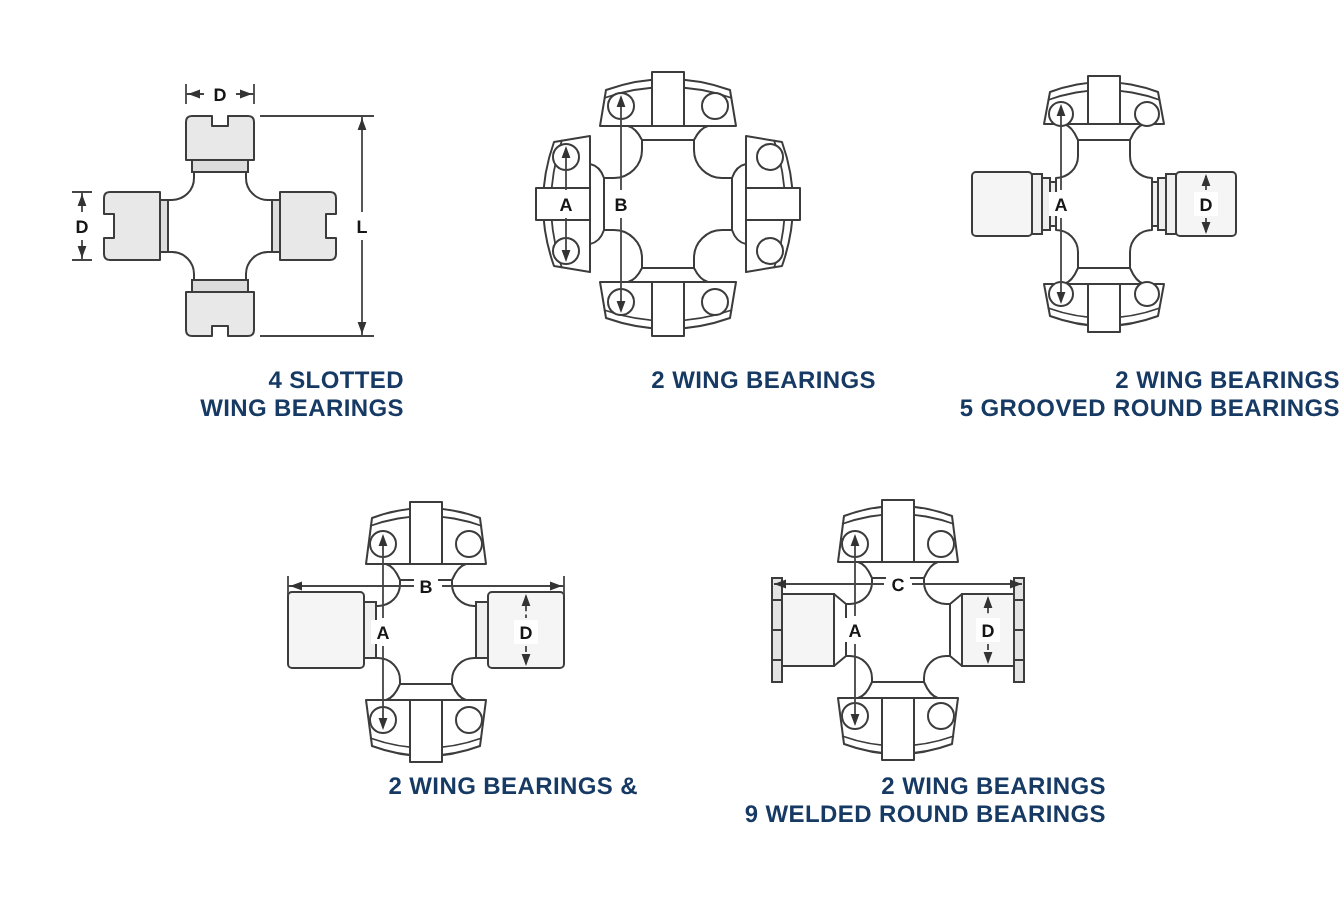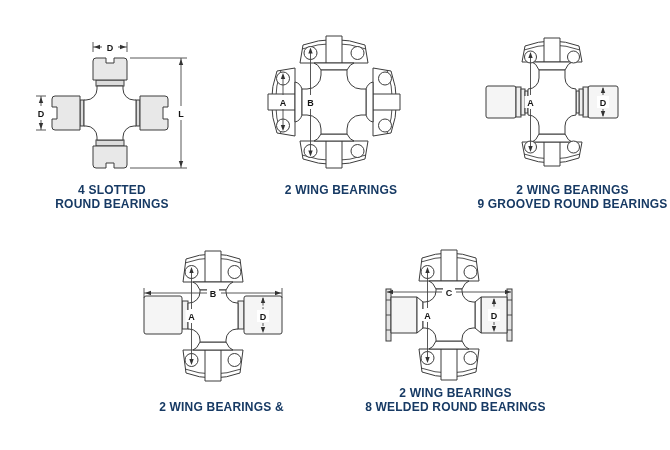--- a/index.html
+++ b/index.html
@@ -1,19 +1,19 @@
 <!DOCTYPE html>
 <html><head>
 <meta charset="utf-8">
 <style>
   html,body{margin:0;padding:0;background:#fff;}
   #stage{position:relative;width:670px;height:450px;background:#ffffff;overflow:hidden;
          font-family:"Liberation Sans",sans-serif;}
   .fig-svg{position:absolute;}
-  .caption{position:absolute;text-align:center;color:#173a64;font-weight:bold;
+  .caption{position:absolute;text-align:right;color:#173a64;font-weight:bold;
            font-size:12px;line-height:14px;letter-spacing:0.2px;}
   .part{fill:#ffffff;stroke:#3c3c3c;stroke-width:1;stroke-linejoin:round;}
   .cyl{fill:#e8e8e8;stroke:#3c3c3c;stroke-width:1;stroke-linejoin:round;}
   .cyl-light{fill:#f5f5f5;stroke:#3c3c3c;stroke-width:1;stroke-linejoin:round;}
   .band{fill:#dcdcdc;stroke:#3c3c3c;stroke-width:1;}
   .ring{fill:#efefef;stroke:#3c3c3c;stroke-width:1;}
   .flange{fill:#e4e4e4;stroke:#3c3c3c;stroke-width:1;}
   .thin{fill:none;stroke:#3c3c3c;stroke-width:0.9;}
   .hole{fill:#ffffff;stroke:#3c3c3c;stroke-width:1;}
   .dim{fill:none;stroke:#454545;stroke-width:0.9;}
@@ -64,21 +64,21 @@
         <path class="dim" d="M108,18 H165 M108,128 H165 M159,18 V66 M159,80 V128"></path>
         <path class="arw" d="M159,19 l-2.2,6 l4.4,0 Z"></path>
         <path class="arw" d="M159,127 l-2.2,-6 l4.4,0 Z"></path>
         <rect class="lblbg" x="153" y="67" width="12" height="12"></rect>
         <text class="lbl" x="159" y="76.5">L</text>
       </g>
     </g>
   </svg>
   <div class="caption" style="left:22px;top:183px;width:180px">
     <div>4 SLOTTED</div>
-    <div>ROUND BEARINGS</div>
+    <div>WING BEARINGS</div>
   </div>
 
   <svg class="fig-svg" style="left:248px;top:25px" width="194" height="154" viewBox="0 0 194 154">
     <g>
 
       <path class="part" d="M52,38 L55,20 Q86,9 117,20 L120,38 Z"></path>
       <path class="thin" d="M54,24 Q86,13 118,24"></path>
       <rect class="part" x="78" y="11" width="16" height="27"></rect>
       <path class="part" d="M52,116 L55,134 Q86,145 117,134 L120,116 Z"></path>
       <path class="thin" d="M54,130 Q86,141 118,130"></path>
@@ -169,21 +169,21 @@
         <path class="dimd" d="M123,58 V65 M123,79 V86"></path>
         <path class="arw" d="M123,57 l-2.2,6 l4.4,0 Z"></path>
         <path class="arw" d="M123,87 l-2.2,-6 l4.4,0 Z"></path>
         <rect class="lblbg" x="117" y="66" width="12" height="12"></rect>
         <text class="lbl" x="123" y="75.5">D</text>
       </g>
     </g>
   </svg>
   <div class="caption" style="left:475px;top:183px;width:195px">
     <div>2 WING BEARINGS</div>
-    <div>9 GROOVED ROUND BEARINGS</div>
+    <div>5 GROOVED ROUND BEARINGS</div>
   </div>
 
   <svg class="fig-svg" style="left:130px;top:242px" width="205" height="145" viewBox="0 0 205 145">
     <g>
 
       <path class="part" d="M53,40 L56,17 Q83,7 110,17 L113,40 Z"></path>
       <path class="thin" d="M55,21 Q83,11 111,21"></path>
       <rect class="part" x="75" y="9" width="16" height="31"></rect>
       <path class="part" d="M53,108 L56,131 Q83,141 110,131 L113,108 Z"></path>
       <path class="thin" d="M55,127 Q83,137 111,127"></path>
@@ -222,21 +222,21 @@
 
       <g>
         <path class="dimd" d="M133,56 V67 M133,81 V90"></path>
         <path class="arw" d="M133,55 l-2.2,6 l4.4,0 Z"></path>
         <path class="arw" d="M133,91 l-2.2,-6 l4.4,0 Z"></path>
         <rect class="lblbg" x="127" y="68" width="12" height="12"></rect>
         <text class="lbl" x="133" y="77.5">D</text>
       </g>
     </g>
   </svg>
-  <div class="caption" style="left:124px;top:400px;width:195px">
+  <div class="caption" style="left:124px;top:386px;width:195px">
     <div>2 WING BEARINGS &amp;</div>
   </div>
 
   <svg class="fig-svg" style="left:363px;top:242px" width="205" height="145" viewBox="0 0 205 145">
     <g>
 
       <path class="part" d="M56,39 L59,16 Q86,6 113,16 L116,39 Z"></path>
       <path class="thin" d="M58,20 Q86,10 114,20"></path>
       <rect class="part" x="78" y="8" width="16" height="31"></rect>
       <path class="part" d="M56,107 L59,130 Q86,140 113,130 L116,107 Z"></path>
@@ -282,16 +282,16 @@
         <path class="dimd" d="M131,57 V66 M131,80 V89"></path>
         <path class="arw" d="M131,56 l-2.2,6 l4.4,0 Z"></path>
         <path class="arw" d="M131,90 l-2.2,-6 l4.4,0 Z"></path>
         <rect class="lblbg" x="125" y="67" width="12" height="12"></rect>
         <text class="lbl" x="131" y="76.5">D</text>
       </g>
     </g>
   </svg>
   <div class="caption" style="left:358px;top:386px;width:195px">
     <div>2 WING BEARINGS</div>
-    <div>8 WELDED ROUND BEARINGS</div>
+    <div>9 WELDED ROUND BEARINGS</div>
   </div>
 
 </div>
 
 </body></html>

